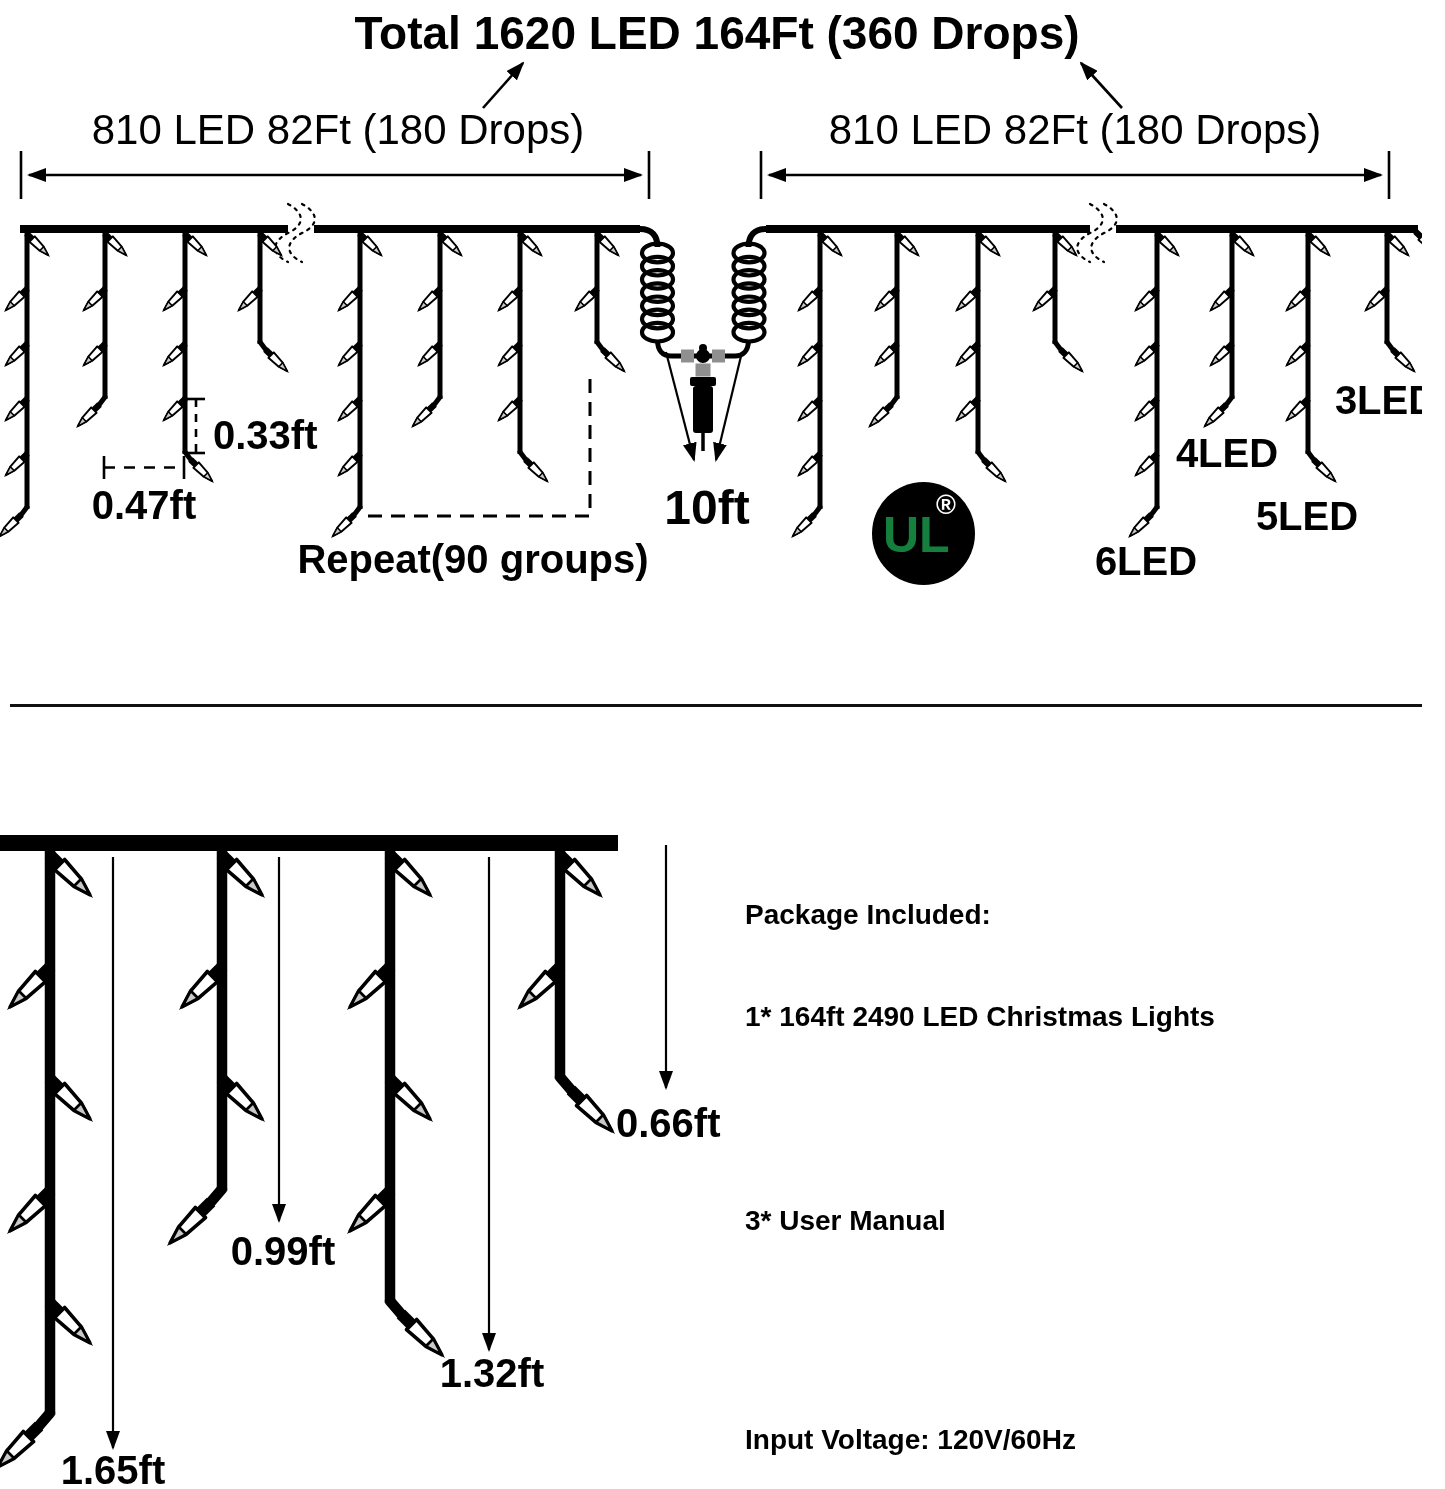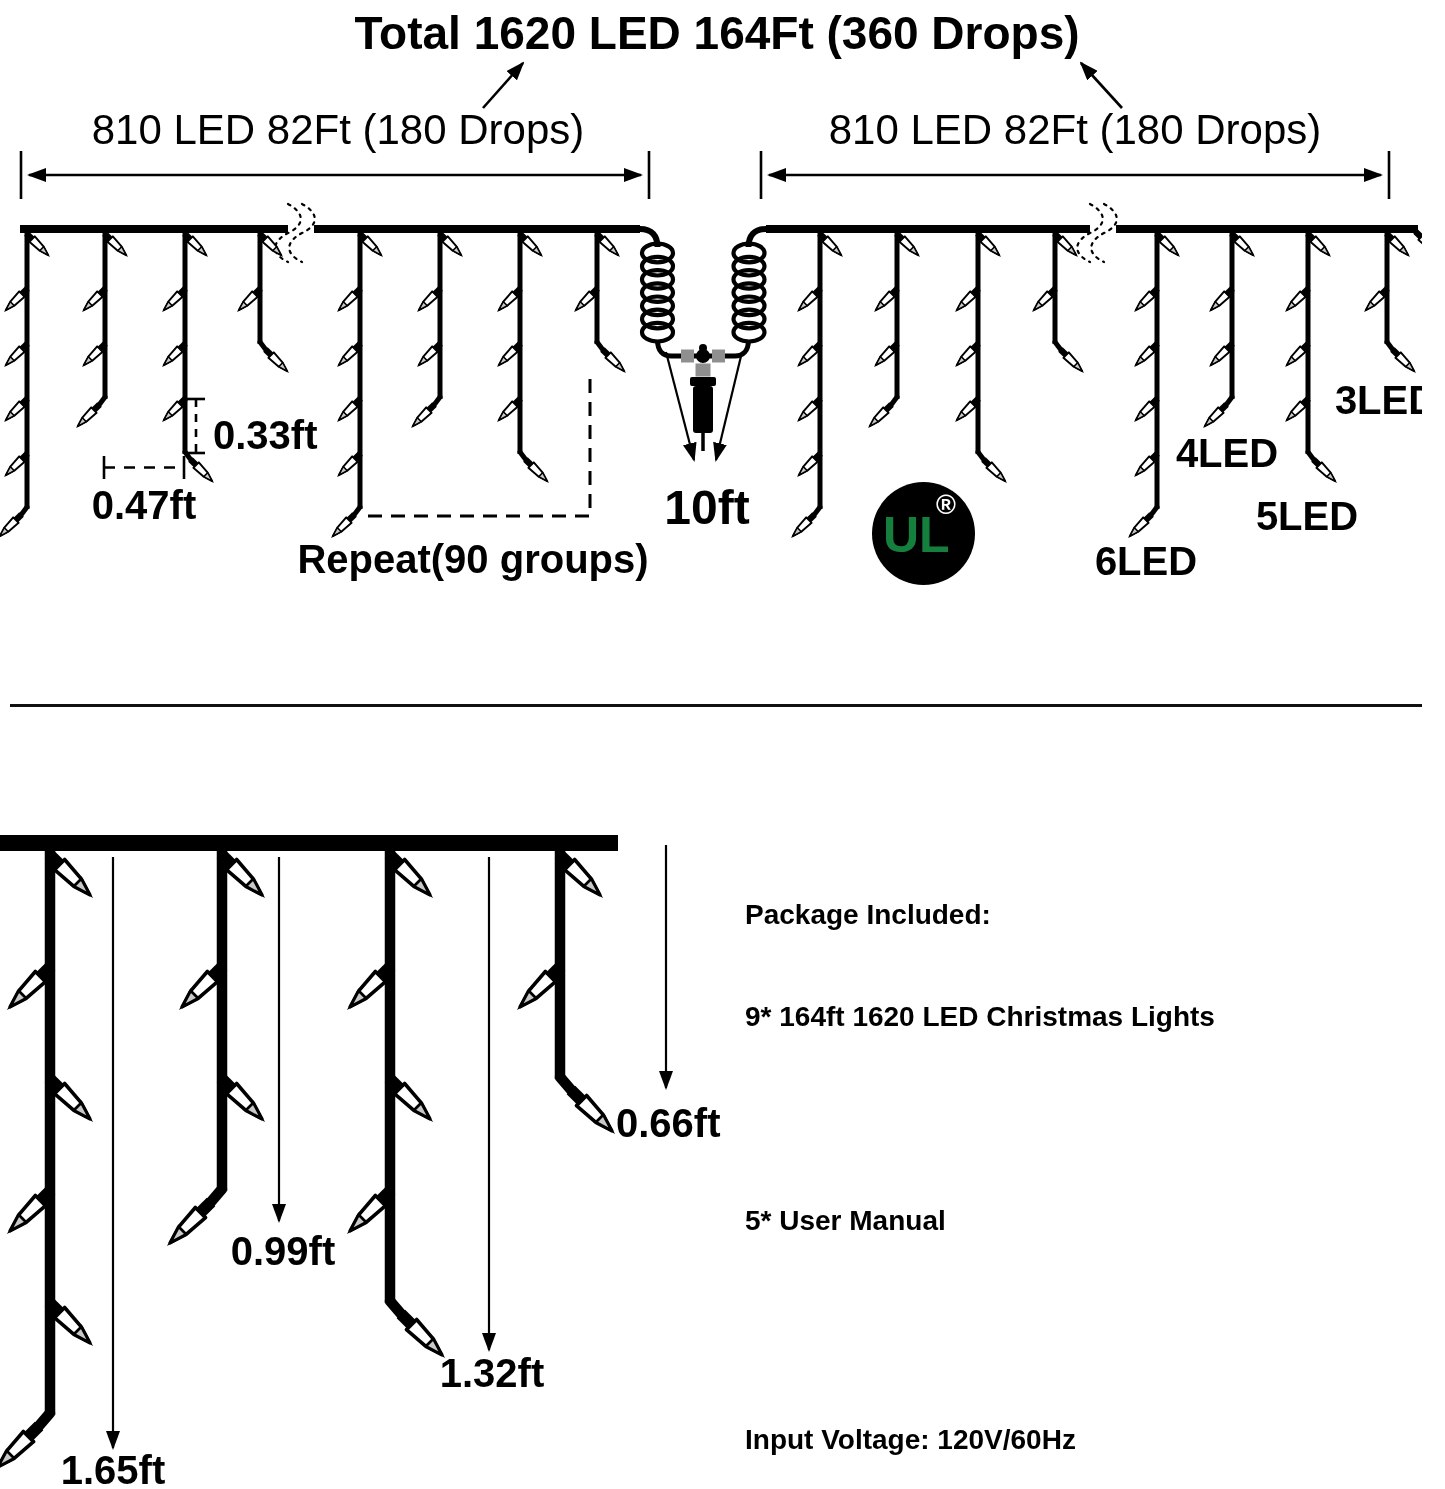--- a/index.html
+++ b/index.html
@@ -287,16 +287,16 @@
         <use href="#bulb" transform="translate(572 386) rotate(45) scale(1.5)"></use>
       </g>
   </svg>
 
   <div class="ul-badge">
     <span class="ul-ul">UL</span>
     <span class="ul-reg">®</span>
   </div>
 
   <div class="txtline" style="top:899px">Package Included:</div>
-  <div class="txtline" style="top:1001px">9* 164ft 1620 LED Christmas Lights</div>
-  <div class="txtline" style="top:1205px">5* User Manual</div>
+  <div class="txtline" style="top:1001px">1* 164ft 2490 LED Christmas Lights</div>
+  <div class="txtline" style="top:1205px">3* User Manual</div>
   <div class="txtline" style="top:1424px">Input Voltage: 120V/60Hz</div>
 </div>
 
 </body></html>

